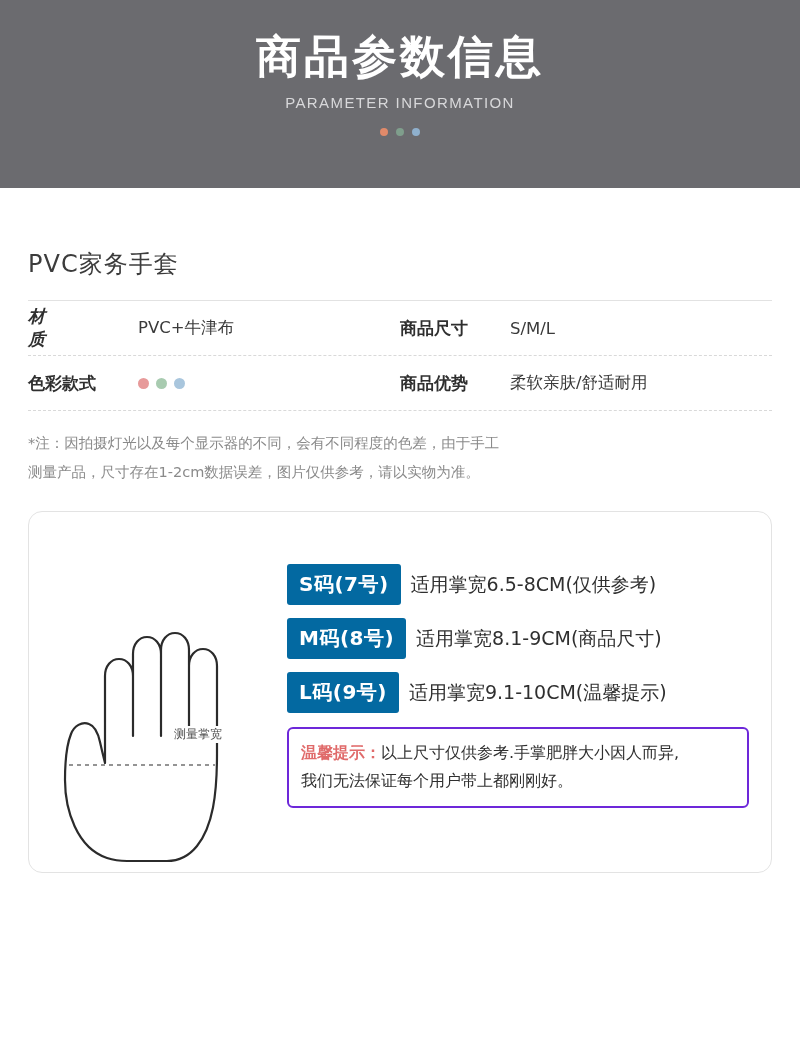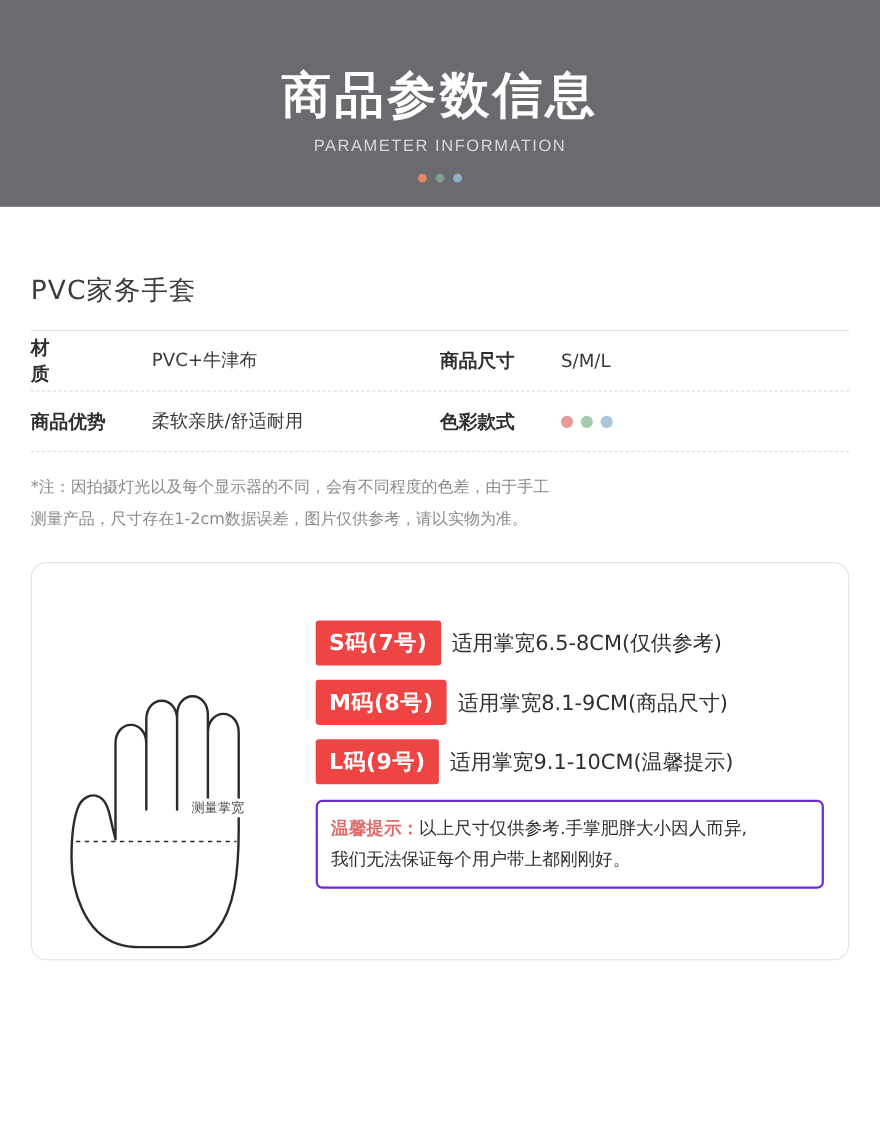--- a/index.html
+++ b/index.html
@@ -18,21 +18,21 @@
   
   .banner {
     width: 800px;
     height: 188px;
     background: #6b6b6f;
     position: relative;
     box-sizing: border-box;
     text-align: center;
   }
   .banner-title {
-    padding-top: 60px;
+    padding-top: 30px;
     font-size: 45px;
     line-height: 54px;
     letter-spacing: 3px;
     color: #ffffff;
     font-weight: bold;
     font-family: "DejaVu Sans", "Liberation Sans", sans-serif;
   }
   .banner-sub {
     margin-top: 10px;
     font-size: 15px;
@@ -84,20 +84,21 @@
   .spec-label {
     font-size: 17px;
     font-weight: bold;
     color: #2f2f2f;
     width: 110px;
     flex: none;
     font-family: "DejaVu Sans", "Liberation Sans", sans-serif;
   }
   .spec-label.spaced {
     letter-spacing: 22px;
+    font-style: italic;
   }
   .spec-value {
     font-size: 16.5px;
     color: #3a3a3a;
     font-family: "DejaVu Sans", "Liberation Sans", sans-serif;
   }
   .color-dots {
     display: flex;
     gap: 7px;
     align-items: center;
@@ -137,21 +138,21 @@
   .size-right {
     flex: 1;
     padding-top: 28px;
   }
   .size-row {
     display: flex;
     align-items: center;
     margin-bottom: 13px;
   }
   .size-tag {
-    background: #ef4444;
+    background: #0369a1;
     color: #fff;
     font-size: 20px;
     padding: 7px 12px;
     border-radius: 3px;
     font-weight: bold;
     letter-spacing: 0.5px;
     font-family: "DejaVu Sans", "Liberation Sans", sans-serif;
     min-width: 106px;
     text-align: center;
     box-sizing: border-box;
@@ -216,30 +217,30 @@
     <div class="spec-cell">
       <div class="spec-label">商品尺寸</div>
       <div class="spec-value">S/M/L</div>
     </div>
   </div>
 
   <div class="rule-dashed"></div>
 
   <div class="spec-row">
     <div class="spec-cell">
-      <div class="spec-label">商品优势</div>
-      <div class="spec-value">柔软亲肤/舒适耐用</div>
-    </div>
-    <div class="spec-cell">
       <div class="spec-label">色彩款式</div>
       <div class="color-dots">
         <i style="background:#e79a9a"></i>
         <i style="background:#a8cbb0"></i>
         <i style="background:#a9c6dd"></i>
       </div>
+    </div>
+    <div class="spec-cell">
+      <div class="spec-label">商品优势</div>
+      <div class="spec-value">柔软亲肤/舒适耐用</div>
     </div>
   </div>
 
   <div class="rule-dashed"></div>
 
   <div class="note">
     <div>*注：因拍摄灯光以及每个显示器的不同，会有不同程度的色差，由于手工</div>
     <div>测量产品，尺寸存在1-2cm数据误差，图片仅供参考，请以实物为准。</div>
   </div>
 </div>

